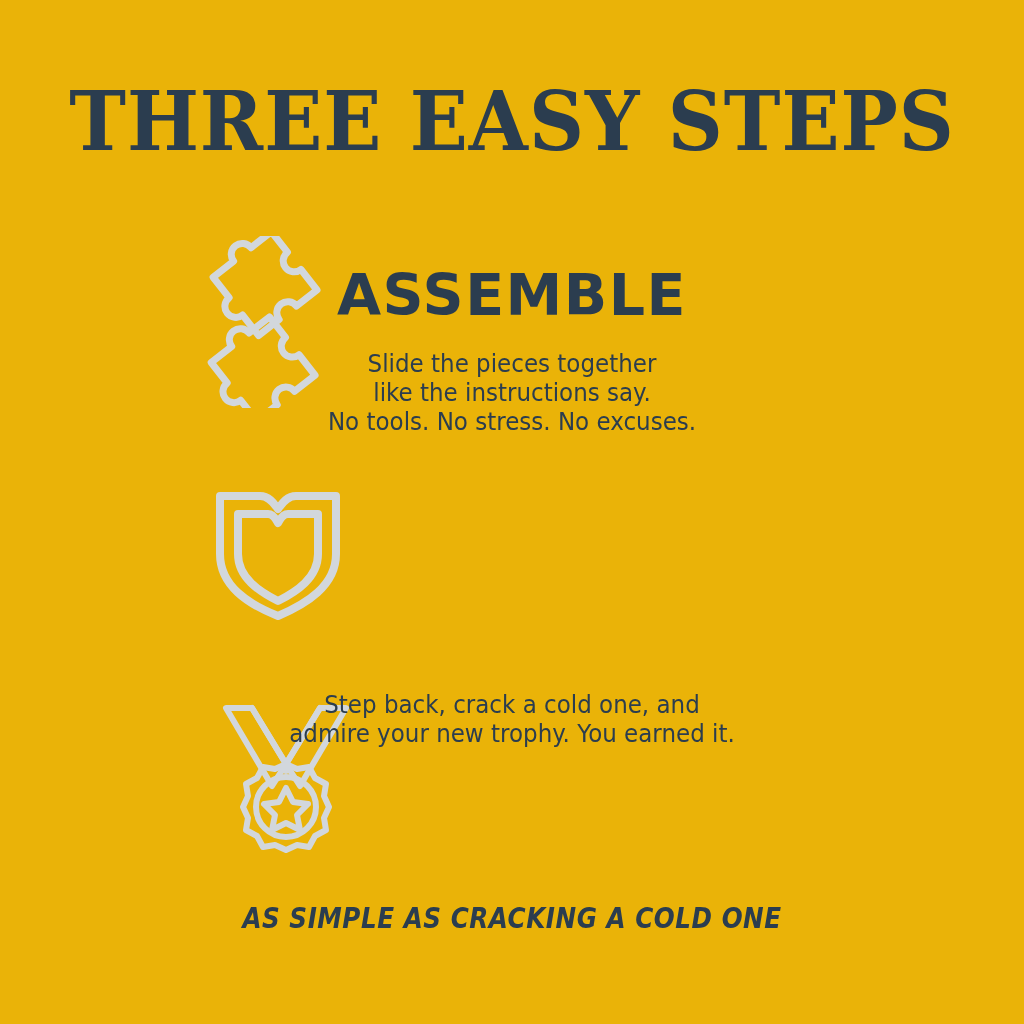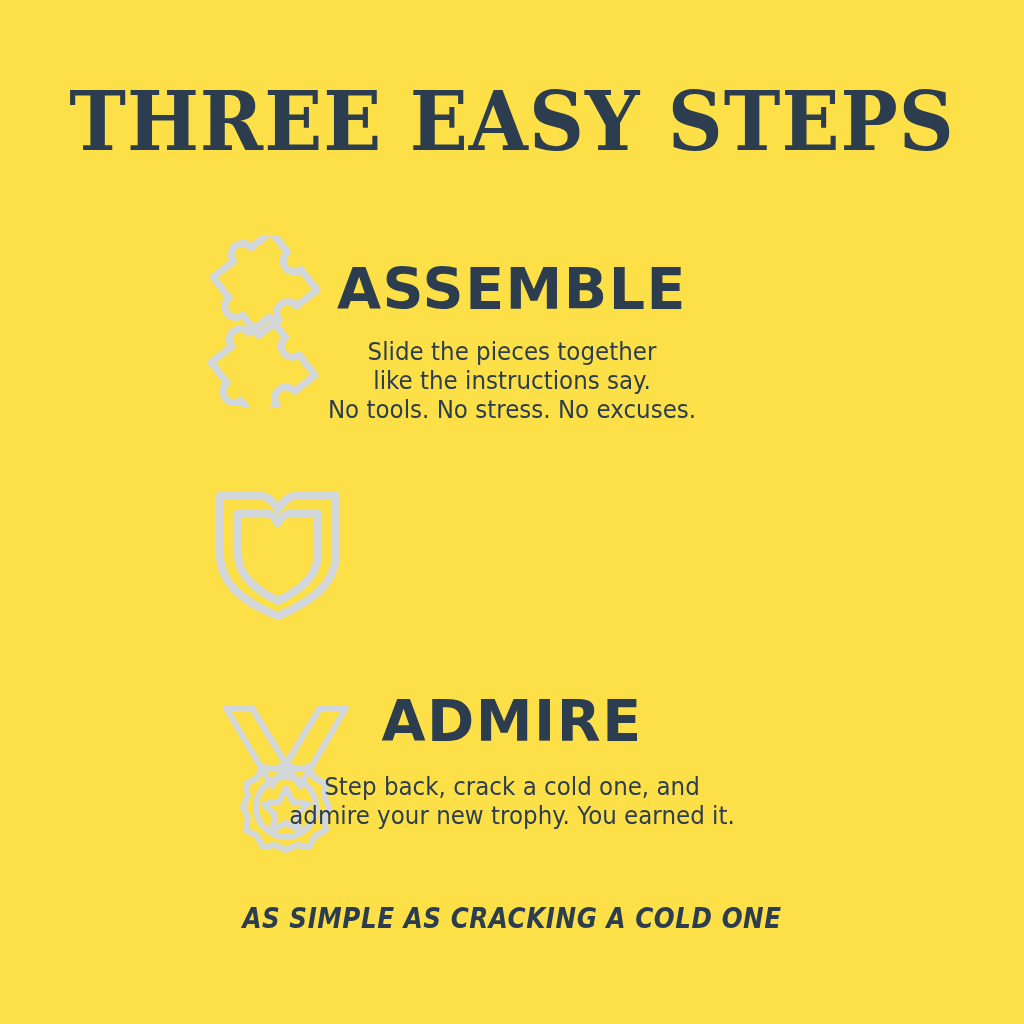--- a/index.html
+++ b/index.html
@@ -12,21 +12,21 @@
     height: 1024px;
     background: #ffffff;
     font-family: "Liberation Sans", sans-serif;
     overflow: hidden;
   }
 
   .poster {
     position: relative;
     width: 1024px;
     height: 1024px;
-    background: #fde047;
+    background: #eab308;
   }
 
   
   .poster-title {
     position: absolute;
     top: 78px;
     left: 0;
     width: 1024px;
     text-align: center;
     font-family: "DejaVu Serif", "Liberation Serif", serif;
@@ -73,21 +73,21 @@
     text-align: center;
   }
 
   .step-heading {
     font-family: "DejaVu Sans", sans-serif;
     font-weight: 700;
     font-size: 57px;
     line-height: 58px;
     letter-spacing: 1.5px;
     color: #2b3d4f;
-    margin: 12px;
+    margin: 18px;
     padding: 0;
   }
 
   .step-body {
     font-family: "DejaVu Sans", sans-serif;
     font-weight: 400;
     font-size: 25px;
     line-height: 29px;
     color: #2b3d4f;
     margin: 0;
@@ -190,21 +190,20 @@
                    -11 -5 -12 2 -6 -11 -11 -6 2 -12 -5 -11 5 -11 -2 -12 11 -6 6 -11 12 2 z"></path>
 
           <circle cx="72" cy="105" r="30"></circle>
 
           <path d="M72 86 l7 14 15 2 -11 11 3 15 -14 -7 -14 7 3 -15 -11 -11 15 -2 z"></path>
 
           <circle cx="72" cy="66" r="3"></circle>
         </svg>
       </div>
       <div class="step-text">
-        <div class="step-heading">ADMIRE</div>
         <div class="step-body">
           <span class="line">Step back, crack a cold one, and</span>
           <span class="line">admire your new trophy. You earned it.</span>
         </div>
       </div>
     </div>
 
   </div>
 
   <div class="poster-footer">AS SIMPLE AS CRACKING A COLD ONE</div>

